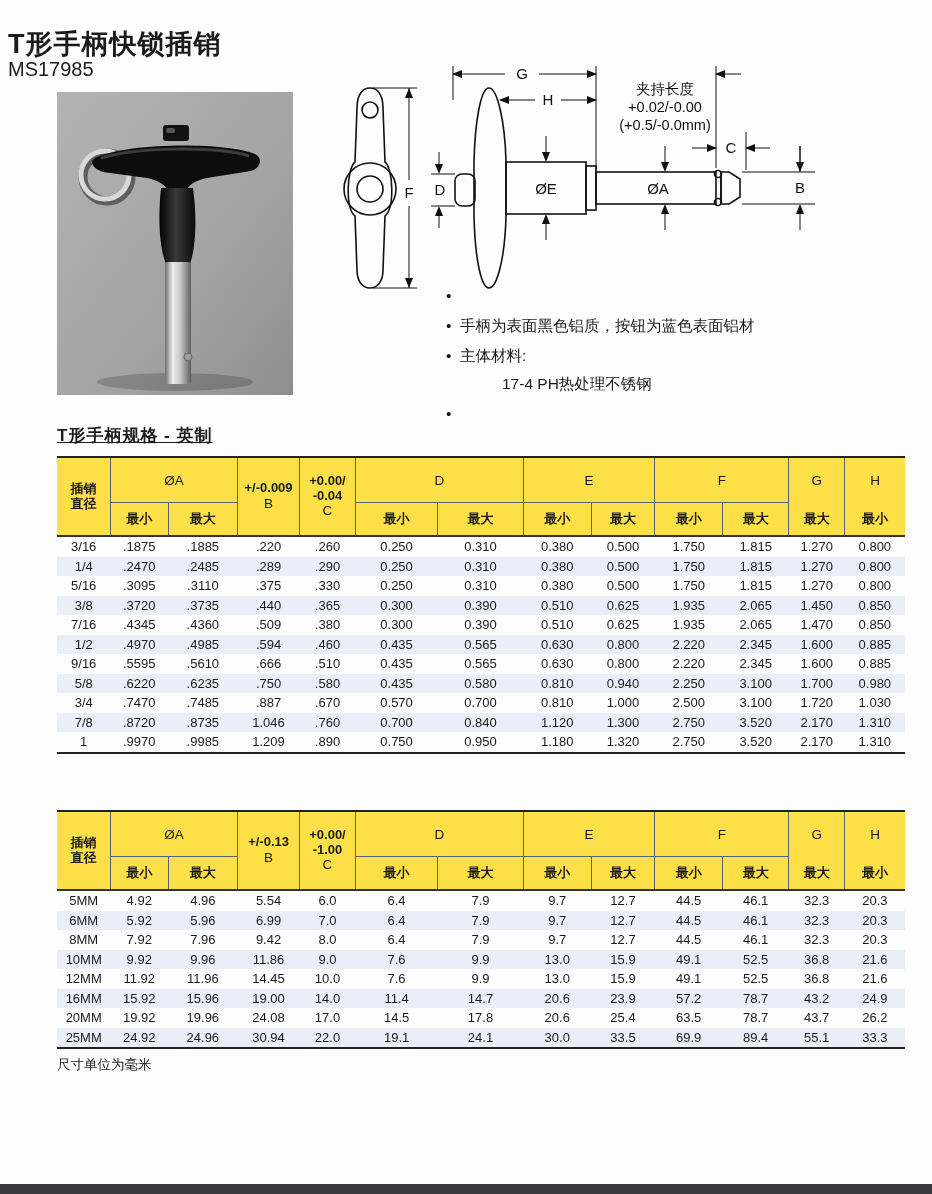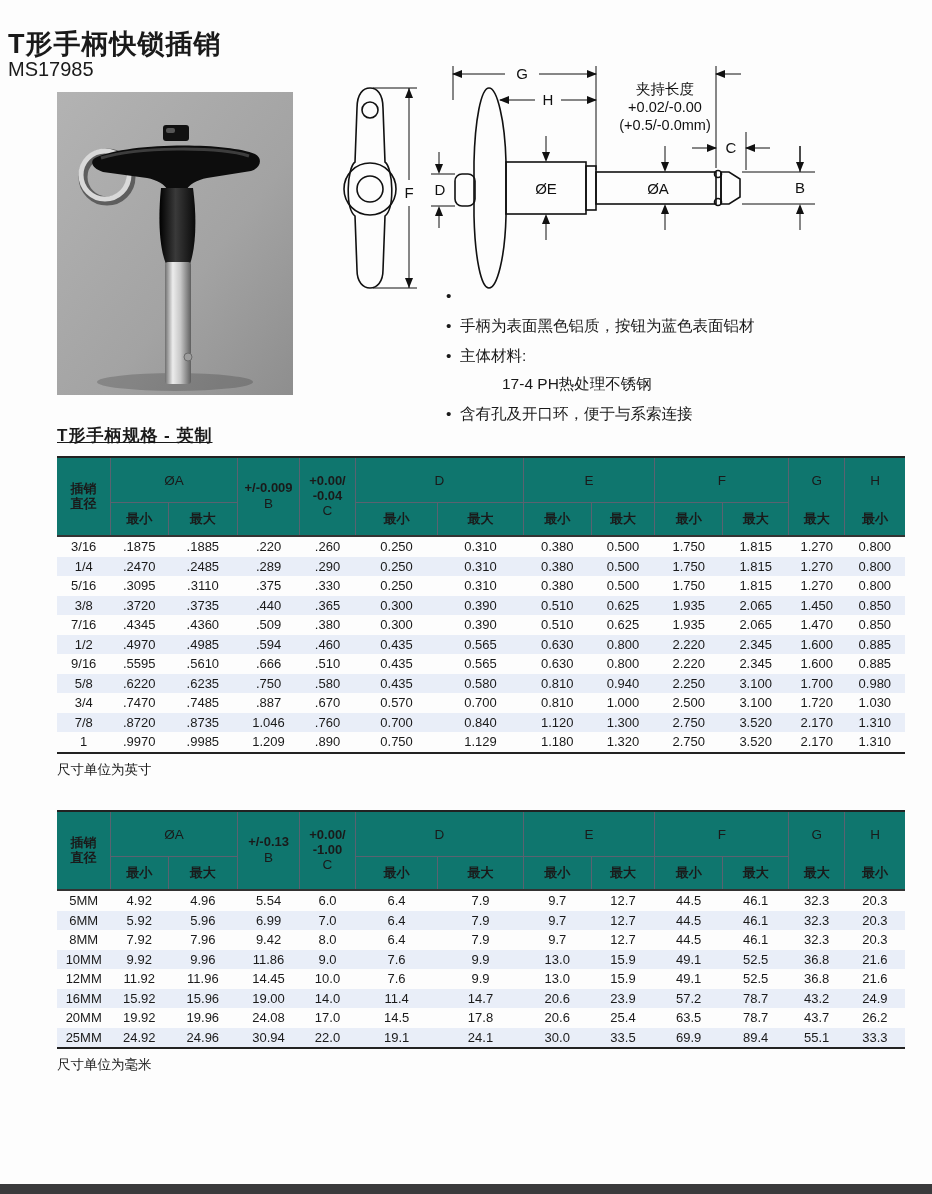--- a/index.html
+++ b/index.html
@@ -19,21 +19,21 @@
   
   .features{position:absolute;left:446px;top:286px;width:486px;font-size:15.5px;line-height:1.35;}
   .feature{display:flex;margin-bottom:9px;}
   .feature .bullet{width:14px;flex:0 0 14px;}
   .feature.indent{padding-left:42px;margin-top:-2px;}
   
   .spec-section{position:absolute;left:57px;width:848px;}
   .spec-title{font-size:17px;font-weight:bold;margin:0 0 9px 0;letter-spacing:1px;text-decoration:underline;}
   table.spec{border-collapse:collapse;width:848px;table-layout:fixed;
     border-top:2px solid #222;border-bottom:2px solid #222;font-size:13px;}
-  table.spec thead{background:#0f766e;}
+  table.spec thead{background:#fde047;}
   table.spec thead th{font-weight:bold;font-size:13px;padding:2px 0;vertical-align:middle;}
   table.spec thead .dimletter{font-weight:normal;font-size:13.5px;}
   table.spec thead tr.group th{border-left:1px solid #5a6270;height:40px;}
   table.spec thead tr.group th:first-child{border-left:none;}
   table.spec thead tr.sub th{border-left:1px solid #5a6270;height:28px;}
   table.spec thead th.grouped{border-bottom:1px solid #5a6270;}
   table.spec thead th.nosub{border-bottom:none;}
   table.spec tbody{border-top:2px solid #333;}
   table.spec tbody td{text-align:center;padding:0;height:19.5px;font-size:13px;}
   table.spec tbody tr:nth-child(even){background:#e9eef8;}
@@ -197,21 +197,20 @@
   <div class="feature">
     <span class="bullet">•</span>
     <span>主体材料:</span>
   </div>
   <div class="feature indent">
     <span class="bullet"></span>
     <span>17-4 PH热处理不锈钢</span>
   </div>
   <div class="feature">
     <span class="bullet">•</span>
-    <span>含有孔及开口环，便于与系索连接</span>
   </div>
 </div>
 
 <div class="spec-section" id="imperial-section">
   <h2 class="spec-title">T形手柄规格 - 英制</h2>
   <table class="spec">
     <colgroup>
       <col style="width:6.3%">
         <col style="width:6.8%">
         <col style="width:8.2%">
@@ -408,31 +407,30 @@
           <td>2.170</td>
           <td>1.310</td>
         </tr>
         <tr>
           <td>1</td>
           <td>.9970</td>
           <td>.9985</td>
           <td>1.209</td>
           <td>.890</td>
           <td>0.750</td>
-          <td>1.129</td>
+          <td>0.950</td>
           <td>1.180</td>
           <td>1.320</td>
           <td>2.750</td>
           <td>3.520</td>
           <td>2.170</td>
           <td>1.310</td>
         </tr>
       </tbody>
   </table>
-  <div class="footnote">尺寸单位为英寸</div>
 </div>
 
 <div class="spec-section" id="metric-section">
   <table class="spec">
     <colgroup>
       <col style="width:6.3%">
         <col style="width:6.8%">
         <col style="width:8.2%">
       <col style="width:7.3%">
         <col style="width:6.6%">

